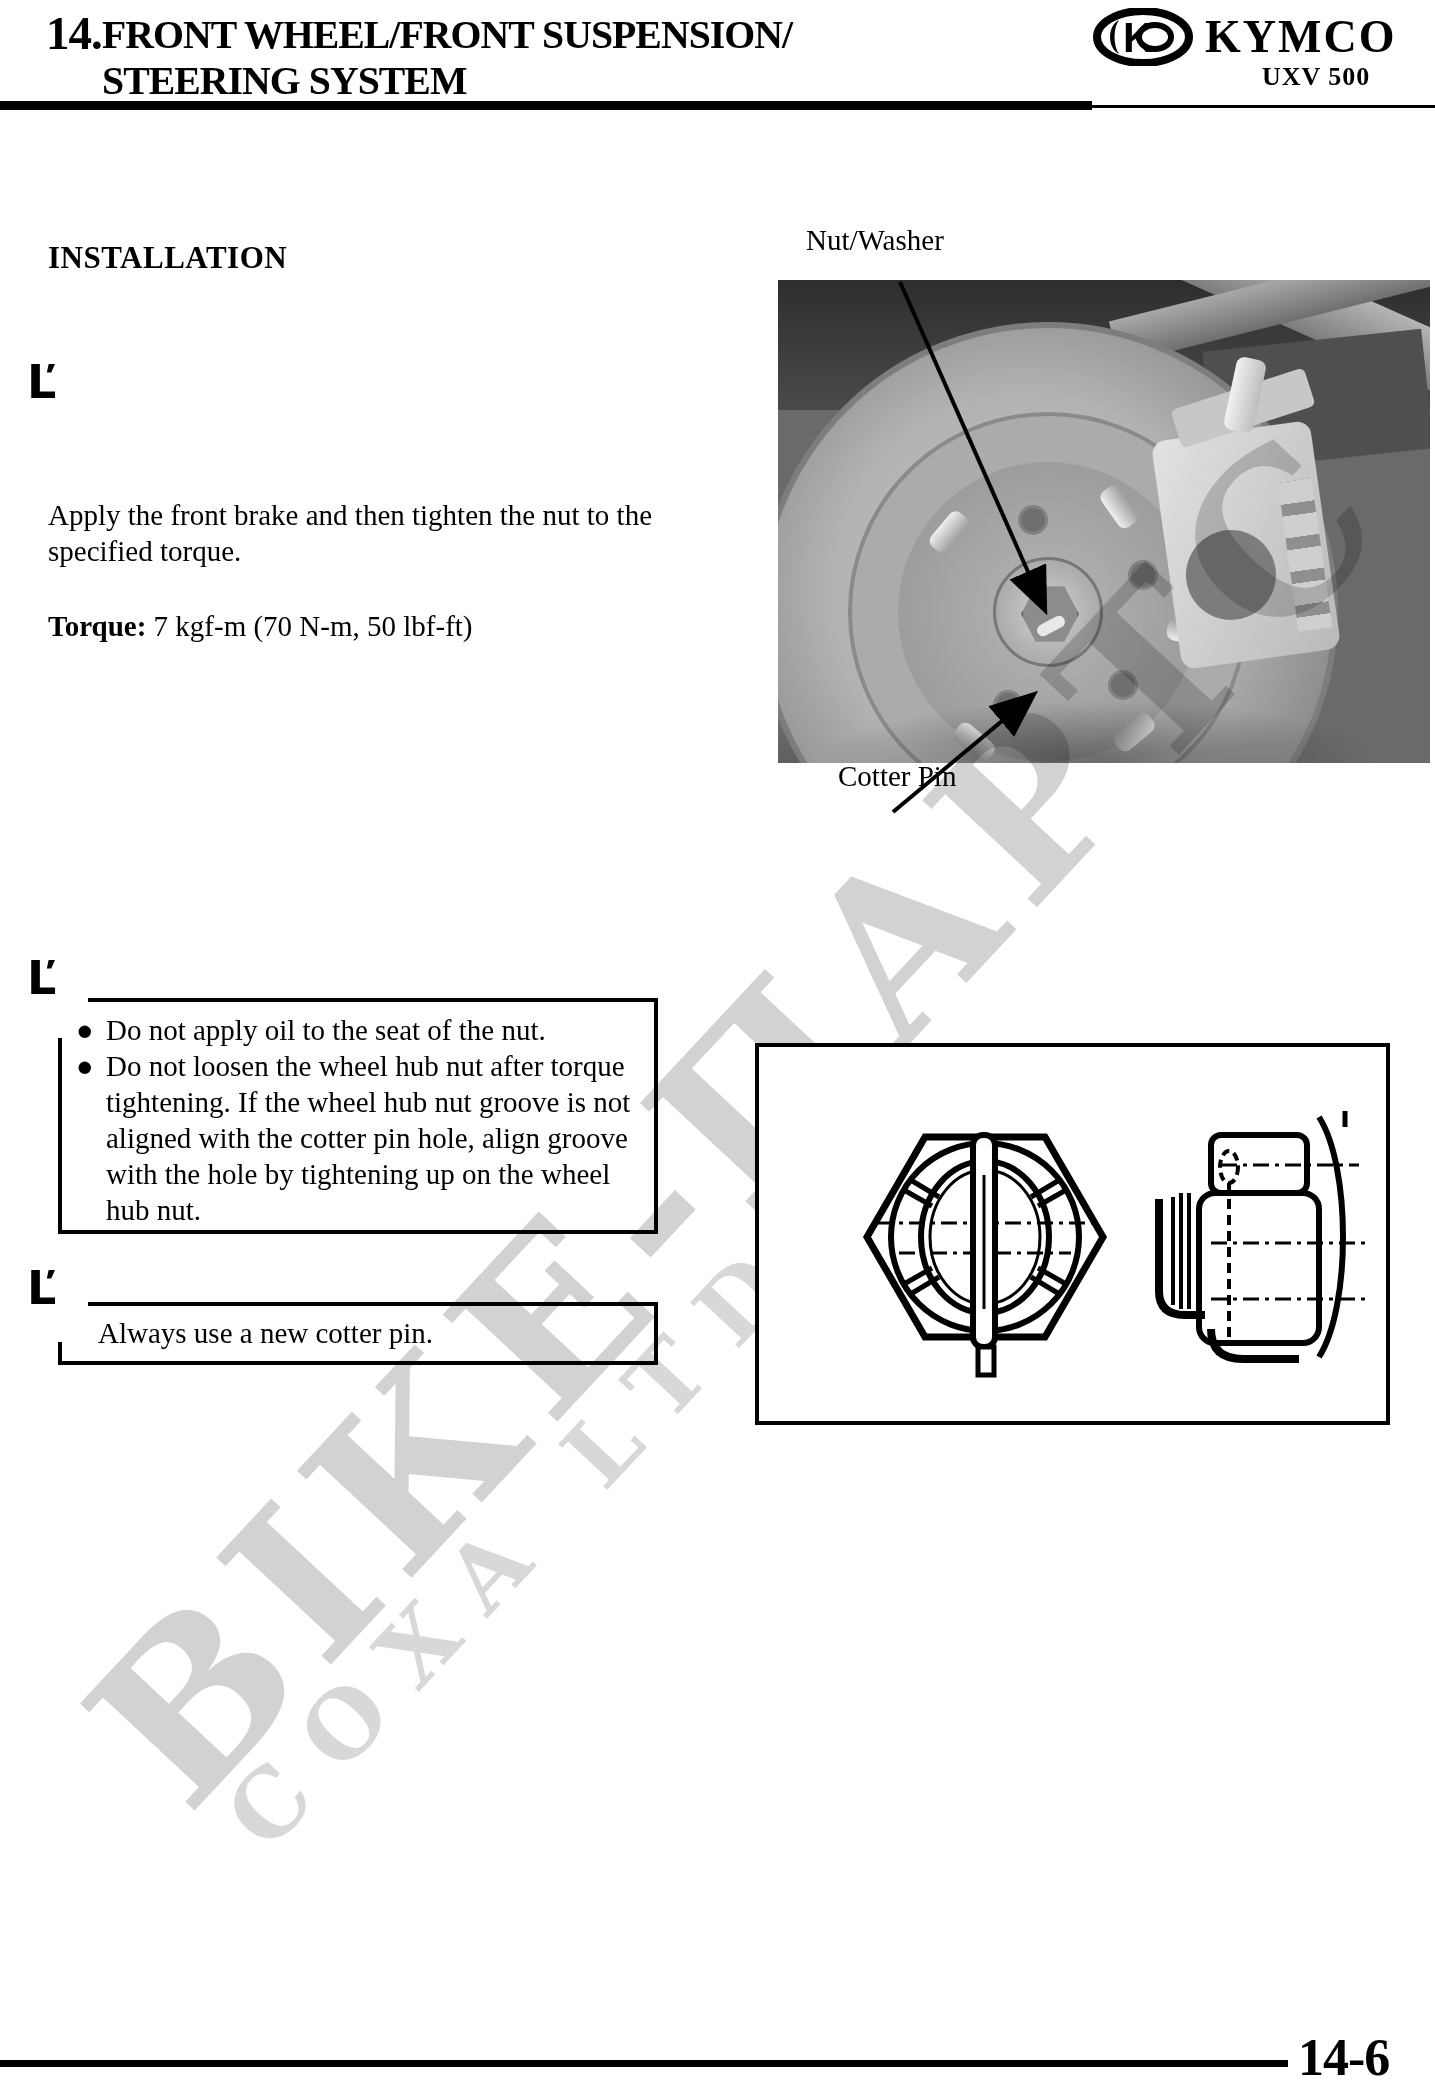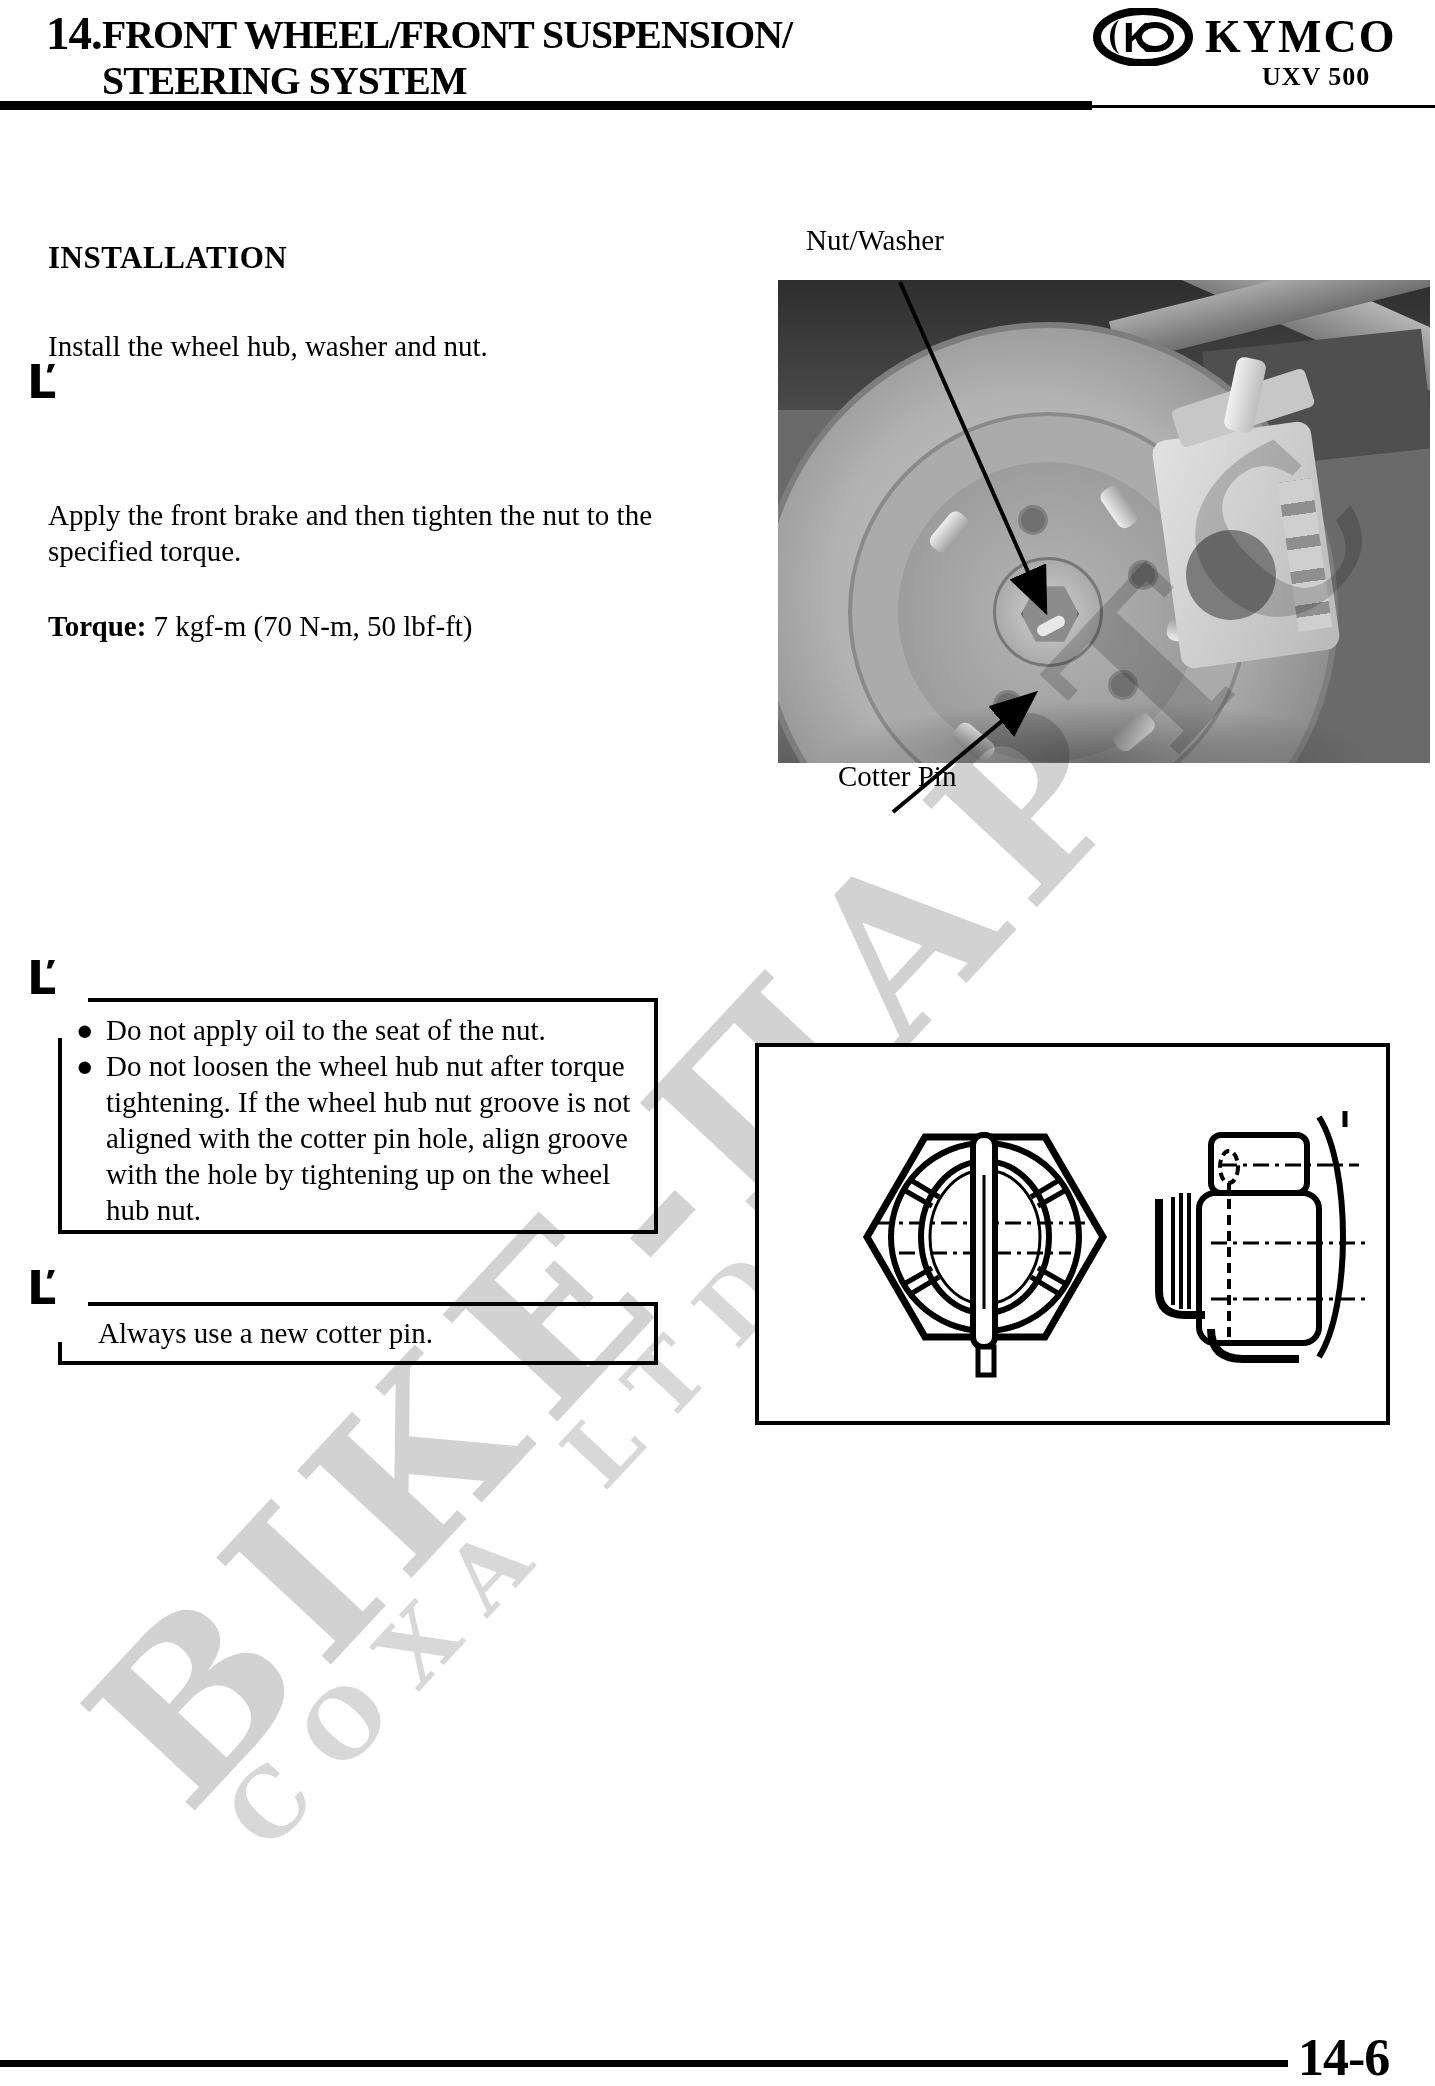--- a/index.html
+++ b/index.html
@@ -105,21 +105,20 @@
       <text x="30" y="44" font-family="Liberation Sans, sans-serif" font-size="42" font-weight="bold" fill="#000">K</text>
       <ellipse cx="62" cy="29" rx="16" ry="12" fill="#fff" stroke="#000" stroke-width="6"></ellipse>
     </svg>
   </div>
   <div class="hdr-brand">KYMCO</div>
   <div class="hdr-model">UXV 500</div>
   <div class="hdr-rule-a"></div>
   <div class="hdr-rule-b"></div>
 
   <div class="heading">INSTALLATION</div>
-  <div class="para p1">Install the wheel hub, washer and nut.</div>
 
   <div class="nglyph g1">Ľ</div>
 
   <div class="para p2">Apply the front brake and then tighten the nut to the specified torque.</div>
   <div class="torque">
     <b>Torque:</b><span> 7 kgf-m (70 N-m, 50 lbf-ft)</span>
   </div>
 
   <div class="nglyph g2">Ľ</div>
   <div class="notebox nb2">

